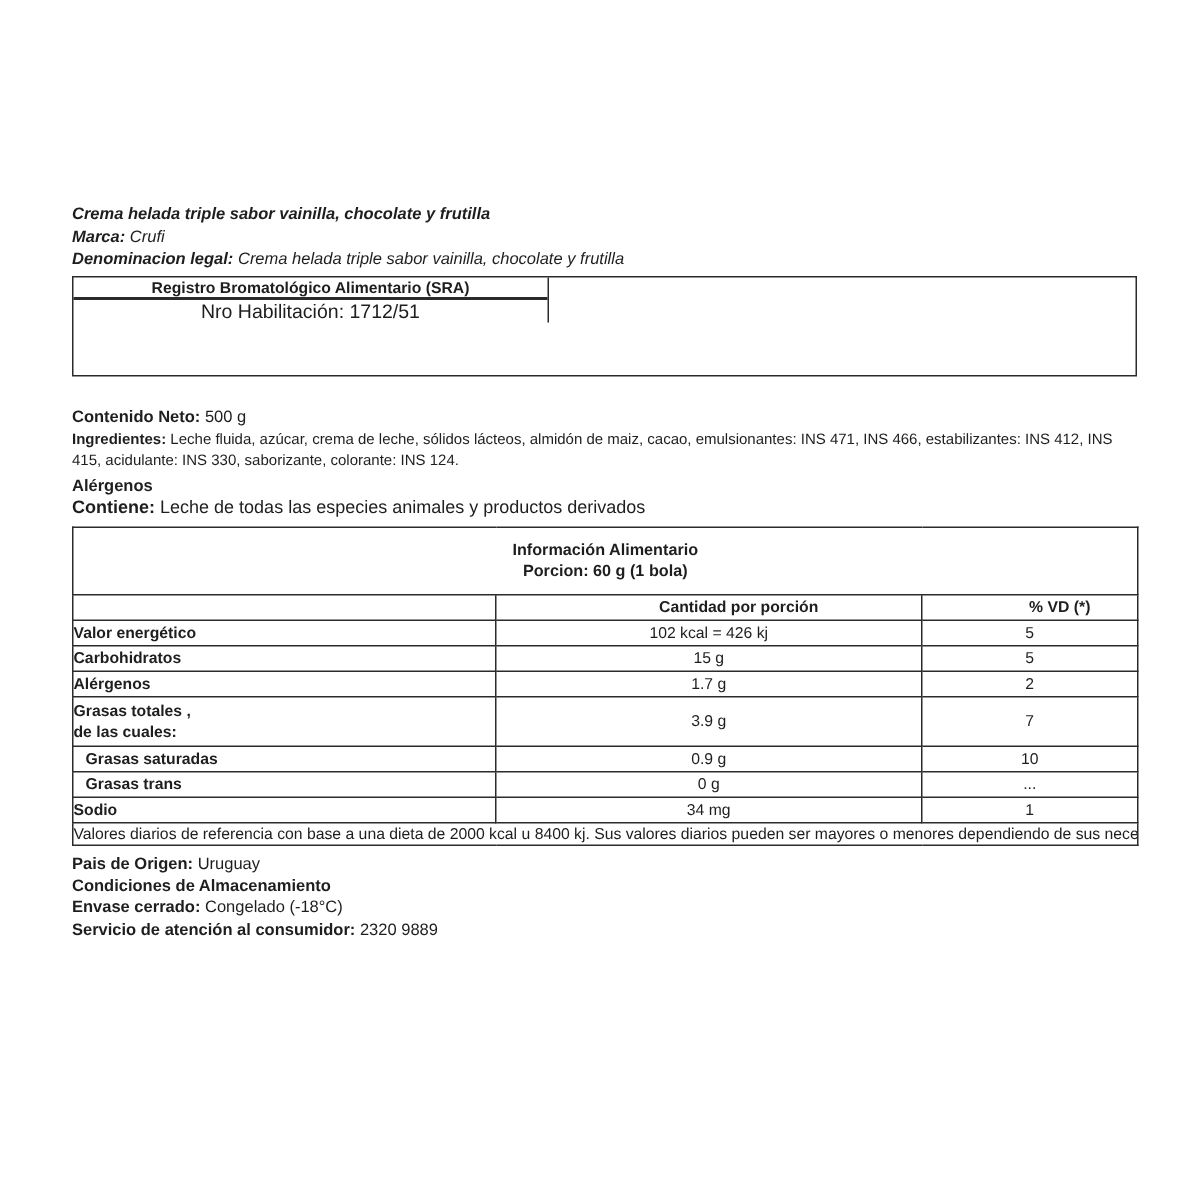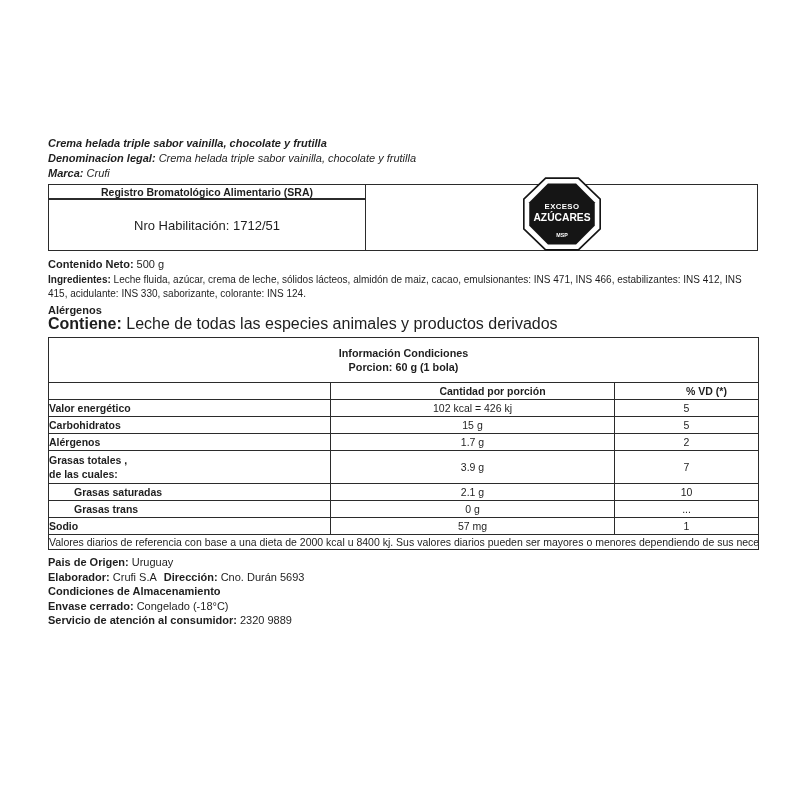--- a/index.html
+++ b/index.html
@@ -15,20 +15,21 @@
   .b { font-weight: bold; }
   .tline { font-size: 11px; line-height: 15px; white-space: nowrap; font-style: italic; }
 
   
   .registry-box {
     display: flex;
     border: 1.6px solid #2b2b2b;
     height: 67px;
     margin-top: 3px;
     position: relative;
+    flex-direction: column;
   }
   .reg-left {
     width: 317px;
     border-right: 1.6px solid #2b2b2b;
     display: flex; flex-direction: column;
   }
   .reg-header {
     text-align: center; font-weight: bold; font-size: 10.5px;
     line-height: 12px; padding-top: 1px;
     border-bottom: 2.2px solid #2b2b2b;
@@ -38,24 +39,24 @@
     font-size: 13px;
   }
   .reg-right { flex: 1; position: relative; }
   .seal {
     position: absolute; left: 50%; top: -8px;
     transform: translateX(-50%);
     width: 78px; height: 74px;
   }
 
   
-  .net-line { margin-top: 6px; font-size: 11px; line-height: 14px; }
+  .net-line { margin-top: 20px; font-size: 11px; line-height: 14px; }
   .ingredients { margin-top: 2px; font-size: 10px; line-height: 13.5px; text-align: left; }
   .allergens-title { margin-top: 3px; font-size: 11px; line-height: 14px; }
-  .contains-line { font-size: 16px; line-height: 14px; }
+  .contains-line { font-size: 12px; line-height: 14px; }
 
   
   table.nutrition {
     margin-top: 6px;
     width: 710px;
     border-collapse: collapse;
     table-layout: fixed;
   }
   table.nutrition td {
     border: 1.5px solid #2b2b2b;
@@ -66,72 +67,63 @@
   .col-name  { width: 282px; }
   .col-amt   { width: 284px; }
   .col-vd    { width: 144px; }
   td.merged-head { height: 45px; text-align: center; }
   .nt-title   { font-weight: bold; font-size: 10.8px; line-height: 14px; }
   .nt-portion { font-weight: bold; font-size: 10.8px; line-height: 14px; }
   tr.colhead td { height: 17px; font-weight: bold; text-align: center; padding-left: 40px; }
   tr.datarow td { height: 17px; }
   tr.datarow.tall td { height: 33px; }
   td.name-cell { font-weight: bold; padding-left: 6px; text-align: left; line-height: 14px; }
-  td.name-cell.indent { padding-left: 25px; }
+  td.name-cell.indent { padding-left: 8px; }
   td.amt-cell, td.vd-cell { text-align: center; }
   td.footnote-cell {
     height: 15px; font-size: 9.6px; padding: 1px 3px; line-height: 11px;
     white-space: nowrap; overflow: hidden;
   }
 
   
   .footer-block { margin-top: 5px; }
   .fline { font-size: 11px; line-height: 14.5px; }
   .gap-l { margin-left: 7px; }
 </style>
 </head>
 <body>
 
 <div class="sheet">
 
   <div class="tline b">Crema helada triple sabor vainilla, chocolate y frutilla</div>
+  <div class="tline"><span class="b">Marca:</span> <span>Crufi</span></div>
   <div class="tline"><span class="b">Denominacion legal:</span> <span>Crema helada triple sabor vainilla, chocolate y frutilla</span></div>
-  <div class="tline"><span class="b">Marca:</span> <span>Crufi</span></div>
 
   <div class="registry-box">
     <div class="reg-left">
       <div class="reg-header">Registro Bromatológico Alimentario (SRA)</div>
       <div class="reg-body">Nro Habilitación: 1712/51</div>
-    </div>
-    <div class="reg-right">
-      <svg class="seal" viewBox="0 0 100 94" xmlns="http://www.w3.org/2000/svg">
-        <polygon points="29,1 71,1 99,28 99,66 71,93 29,93 1,66 1,28" fill="#ffffff" stroke="#151515" stroke-width="2.2"></polygon>
-        <polygon points="32,8 68,8 92,32 92,62 68,86 32,86 8,62 8,32" fill="#151515"></polygon>
-        <text x="50" y="41" text-anchor="middle" fill="#ffffff" font-size="10" font-weight="bold" letter-spacing="0.5" font-family="Liberation Sans, sans-serif">EXCESO</text>
-        <text x="50" y="56" text-anchor="middle" fill="#ffffff" font-size="13.2" font-weight="bold" font-family="Liberation Sans, sans-serif">AZÚCARES</text>
-        <text x="50" y="77" text-anchor="middle" fill="#ffffff" font-size="6.8" font-weight="bold" font-family="Liberation Sans, sans-serif">MSP</text>
-      </svg>
     </div>
   </div>
 
   <div class="net-line"><span class="b">Contenido Neto:</span> <span>500 g</span></div>
   <div class="ingredients"><span class="b">Ingredientes:</span> <span>Leche fluida, azúcar, crema de leche, sólidos lácteos, almidón de maiz, cacao, emulsionantes: INS 471, INS 466, estabilizantes: INS 412, INS 415, acidulante: INS 330, saborizante, colorante: INS 124.</span></div>
   <div class="allergens-title b">Alérgenos</div>
   <div class="contains-line"><span class="b">Contiene:</span> <span>Leche de todas las especies animales y productos derivados</span></div>
 
   <table class="nutrition">
     <colgroup>
         <col class="col-name">
         <col class="col-amt">
         <col class="col-vd">
       </colgroup>
     <tbody>
       <tr>
         <td class="merged-head" colspan="3">
-          <div class="nt-title">Información Condiciones</div>
+          <div class="nt-title">Información Alimentario</div>
           <div class="nt-portion">Porcion: 60 g (1 bola)</div>
         </td>
       </tr>
       <tr class="colhead">
         <td></td>
         <td>Cantidad por porción</td>
         <td>% VD (*)</td>
       </tr>
       <tr class="datarow">
         <td class="name-cell">Valor energético</td>
@@ -151,40 +143,39 @@
       <tr class="datarow tall">
         <td class="name-cell">
           <div>Grasas totales ,</div>
           <div>de las cuales:</div>
         </td>
         <td class="amt-cell">3.9 g</td>
         <td class="vd-cell">7</td>
       </tr>
       <tr class="datarow">
         <td class="name-cell indent">Grasas saturadas</td>
-        <td class="amt-cell">2.1 g</td>
+        <td class="amt-cell">0.9 g</td>
         <td class="vd-cell">10</td>
       </tr>
       <tr class="datarow">
         <td class="name-cell indent">Grasas trans</td>
         <td class="amt-cell">0 g</td>
         <td class="vd-cell">...</td>
       </tr>
       <tr class="datarow">
         <td class="name-cell">Sodio</td>
-        <td class="amt-cell">57 mg</td>
+        <td class="amt-cell">34 mg</td>
         <td class="vd-cell">1</td>
       </tr>
       <tr>
         <td class="footnote-cell" colspan="3">Valores diarios de referencia con base a una dieta de 2000 kcal u 8400 kj. Sus valores diarios pueden ser mayores o menores dependiendo de sus necesidades energética</td>
       </tr>
     </tbody>
   </table>
 
   <div class="footer-block">
     <div class="fline"><span class="b">Pais de Origen:</span> <span>Uruguay</span></div>
-    <div class="fline"><span class="b">Elaborador:</span> <span>Crufi S.A</span><span class="b gap-l">Dirección:</span> <span>Cno. Durán 5693</span></div>
     <div class="fline b">Condiciones de Almacenamiento</div>
     <div class="fline"><span class="b">Envase cerrado:</span> <span>Congelado (-18°C)</span></div>
     <div class="fline"><span class="b">Servicio de atención al consumidor:</span> <span>2320 9889</span></div>
   </div>
 
 </div>
 
 </body></html>

